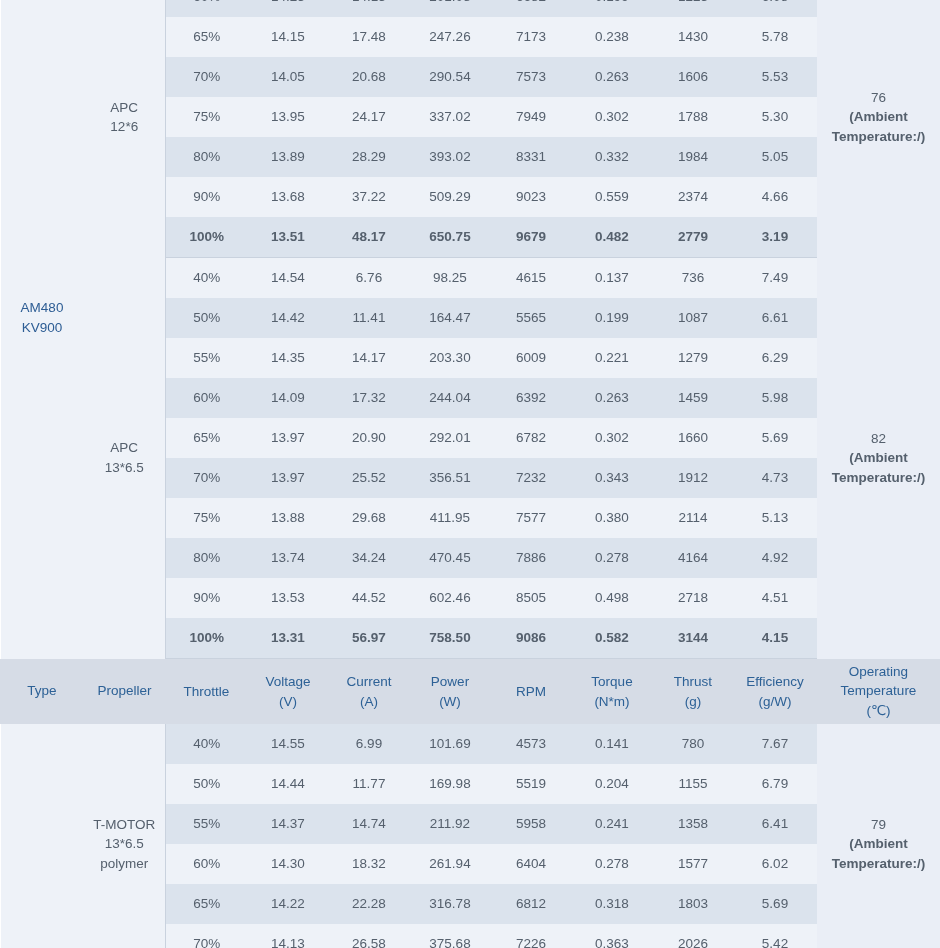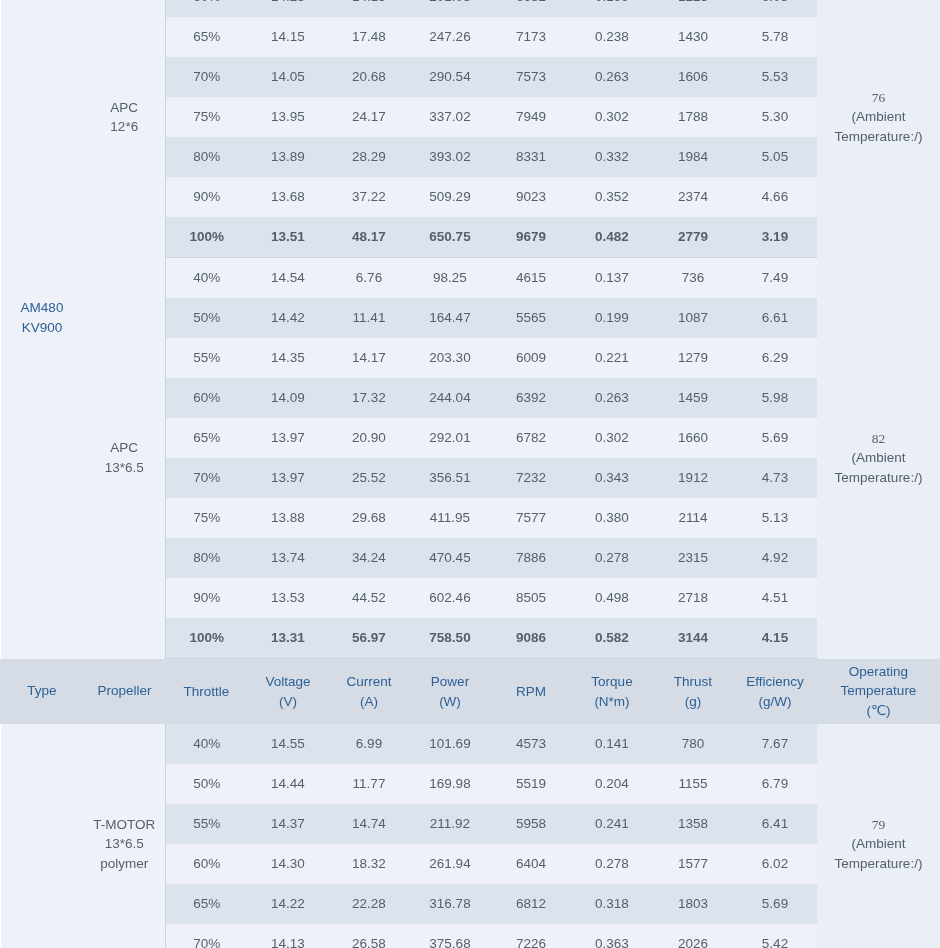--- a/index.html
+++ b/index.html
@@ -71,22 +71,22 @@
     border-right: 1px solid #c9d2de;
     color: #2d5d94;
     font-size: 13.5px;
   }
   td.tempcell {
     background: #eaeef6;
     border-left: 1px solid #c9d2de;
     color: #55606d;
     font-size: 13.5px;
   }
-  td.tempcell .temp-val { display: block; font-family: Liberation Serif, serif; }
-  td.tempcell .temp-note { display: block; }
+  td.tempcell .temp-val { display: block; }
+  td.tempcell .temp-note { display: block; font-weight: bold; }
 
   
   tr.group-end td { border-bottom: 1px solid #c9d2de; font-weight: bold; }
 
   
   tr.hdr th {
     background: #d6dce6;
     color: #2d6196;
     font-size: 13.5px;
     height: 65px;
@@ -177,21 +177,21 @@
           <td class="dcell">0.332</td>
           <td class="dcell">1984</td>
           <td class="dcell">5.05</td>
         </tr>
         <tr class="r-odd">
           <td class="dcell first-data">90%</td>
           <td class="dcell">13.68</td>
           <td class="dcell">37.22</td>
           <td class="dcell">509.29</td>
           <td class="dcell">9023</td>
-          <td class="dcell">0.352</td>
+          <td class="dcell">0.559</td>
           <td class="dcell">2374</td>
           <td class="dcell">4.66</td>
         </tr>
         <tr class="r-even group-end">
           <td class="dcell first-data">100%</td>
           <td class="dcell">13.51</td>
           <td class="dcell">48.17</td>
           <td class="dcell">650.75</td>
           <td class="dcell">9679</td>
           <td class="dcell">0.482</td>
@@ -277,21 +277,21 @@
           <td class="dcell">2114</td>
           <td class="dcell">5.13</td>
         </tr>
         <tr class="r-even">
           <td class="dcell first-data">80%</td>
           <td class="dcell">13.74</td>
           <td class="dcell">34.24</td>
           <td class="dcell">470.45</td>
           <td class="dcell">7886</td>
           <td class="dcell">0.278</td>
-          <td class="dcell">2315</td>
+          <td class="dcell">4164</td>
           <td class="dcell">4.92</td>
         </tr>
         <tr class="r-odd">
           <td class="dcell first-data">90%</td>
           <td class="dcell">13.53</td>
           <td class="dcell">44.52</td>
           <td class="dcell">602.46</td>
           <td class="dcell">8505</td>
           <td class="dcell">0.498</td>
           <td class="dcell">2718</td>

